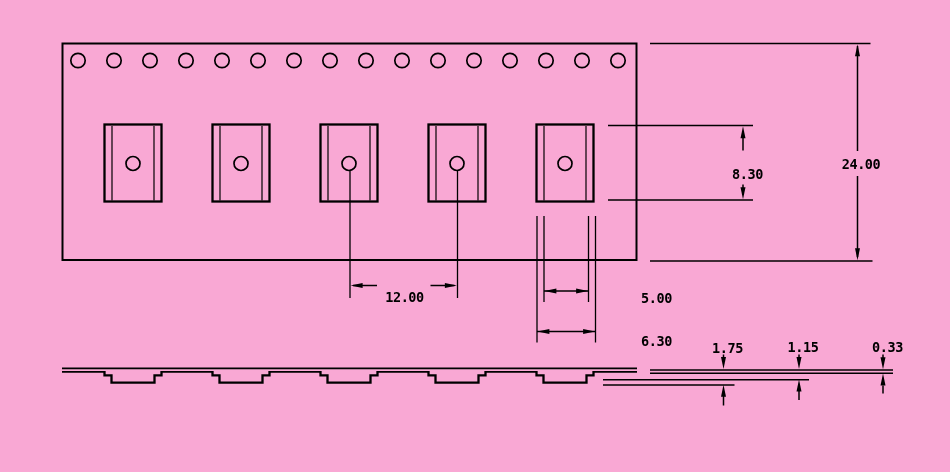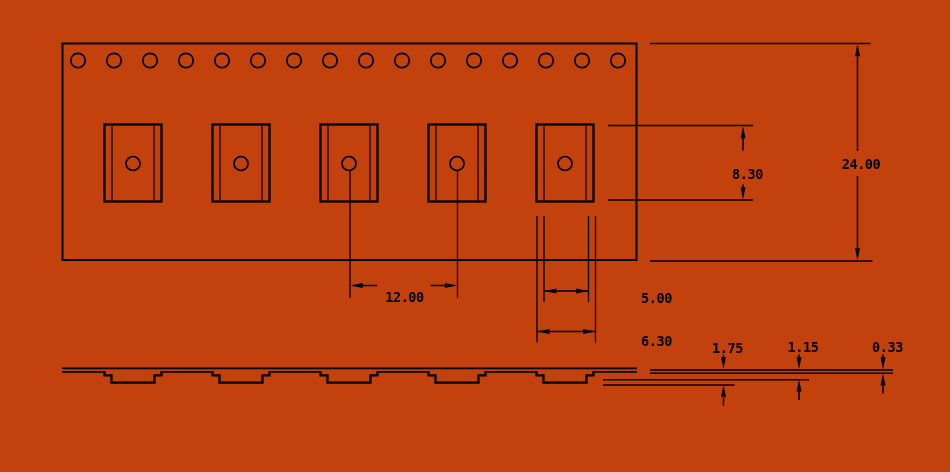--- a/index.html
+++ b/index.html
@@ -1,19 +1,19 @@
 <!DOCTYPE html>
 <html><head>
 <meta charset="utf-8">
 <style>
   html, body { margin: 0; padding: 0; background: #ffffff; }
   .stage {
     position: relative;
     width: 950px; height: 472px;
-    background: #c2410c;
+    background: #f9a8d4;
     overflow: hidden;
   }
   svg text {
     font-family: "DejaVu Sans Mono", "Liberation Mono", monospace;
     font-size: 13.5px;
     font-weight: bold;
     fill: #000000;
     letter-spacing: -0.4px;
   }
 </style>

